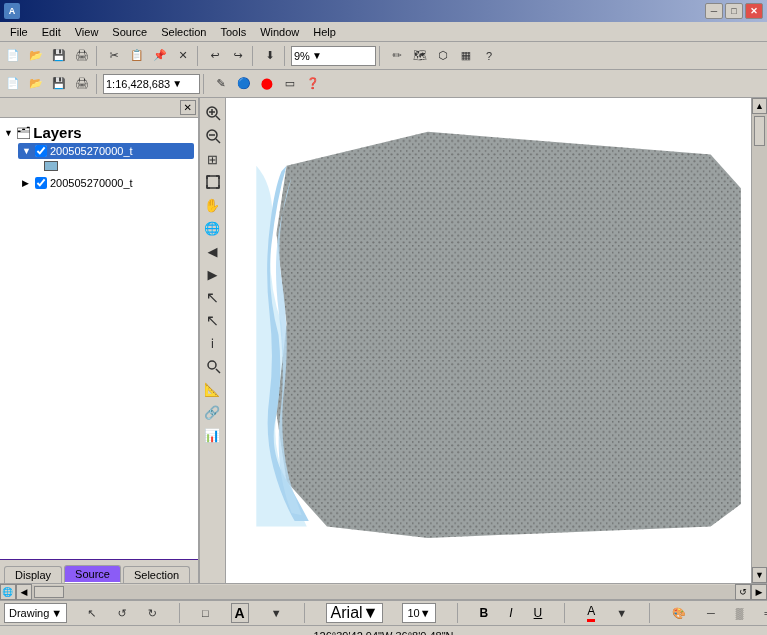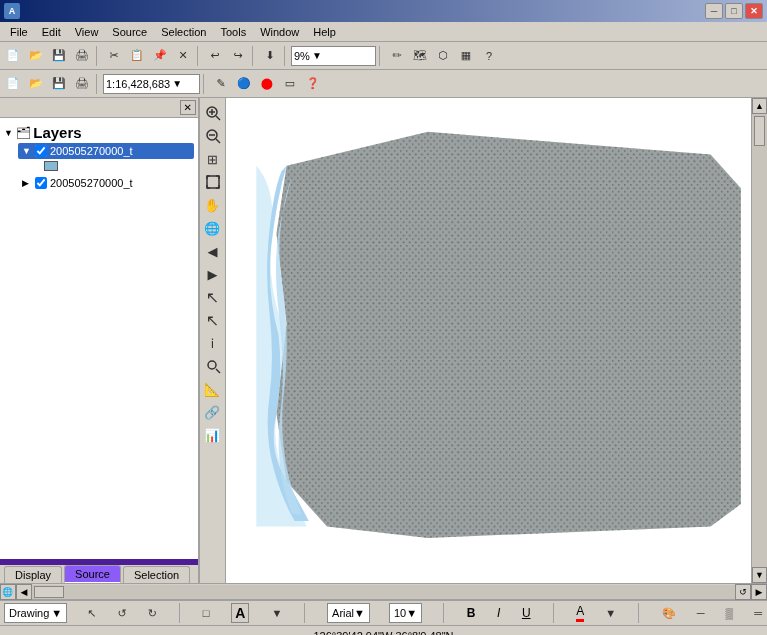--- a/index.html
+++ b/index.html
@@ -166,21 +166,21 @@
       align-items: center;
     }
     .hscroll-btn { width: 16px; height: 16px; border: 1px solid #888; display: flex; align-items: center; justify-content: center; font-size: 9px; cursor: pointer; }
     .hscroll-track { flex: 1; height: 14px; background: #c8c4bc; }
     .hscroll-thumb { width: 30px; height: 12px; background: #d4d0c8; border: 1px solid #888; margin: 1px 2px; }
 
     
     .tab-bar {
       height: 24px;
       background: #d4d0c8;
-      border-top: 6px solid #4c1d95;
+      border-top: 1px solid #4c1d95;
       display: flex;
       align-items: flex-end;
       padding: 0 0 0 4px;
     }
     .tab {
       padding: 2px 10px;
       font-size: 11px;
       border: 1px solid #a0a0a0;
       border-bottom: none;
       background: #d4d0c8;
@@ -199,21 +199,21 @@
       align-items: center;
       padding: 0 4px;
       gap: 19px;
     }
     .drawing-dropdown {
       display: flex; align-items: center; gap: 2px;
       border: 1px solid #888; background: white; height: 20px; padding: 0 4px; font-size: 11px; cursor: pointer;
     }
     .font-dropdown {
       display: flex; align-items: center;
-      border: 1px solid #888; background: white; height: 20px; padding: 0 4px; font-size: 11px; cursor: pointer;
+      border: 1px solid #888; background: white; height: 20px; padding: 0 4px; font-size: 16px; cursor: pointer;
       width: 120px;
     }
     .size-dropdown {
       display: flex; align-items: center;
       border: 1px solid #888; background: white; height: 20px; padding: 0 4px; font-size: 11px; cursor: pointer;
       width: 40px;
     }
     .text-btn { width: 20px; height: 20px; display: flex; align-items: center; justify-content: center; border: 1px solid transparent; font-size: 12px; cursor: pointer; }
 
     

